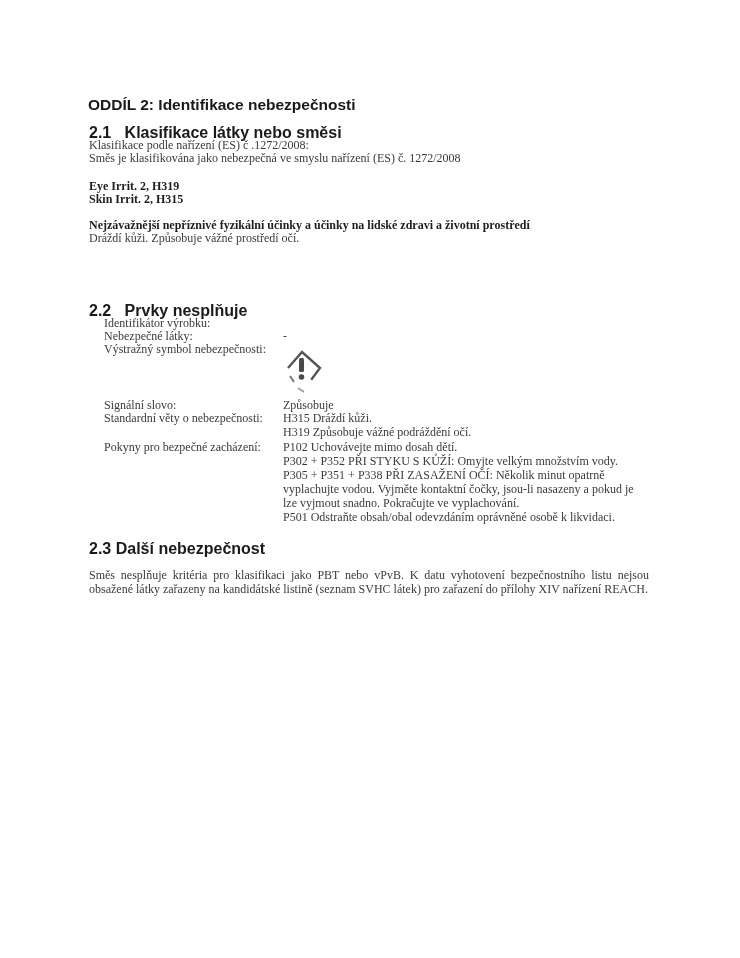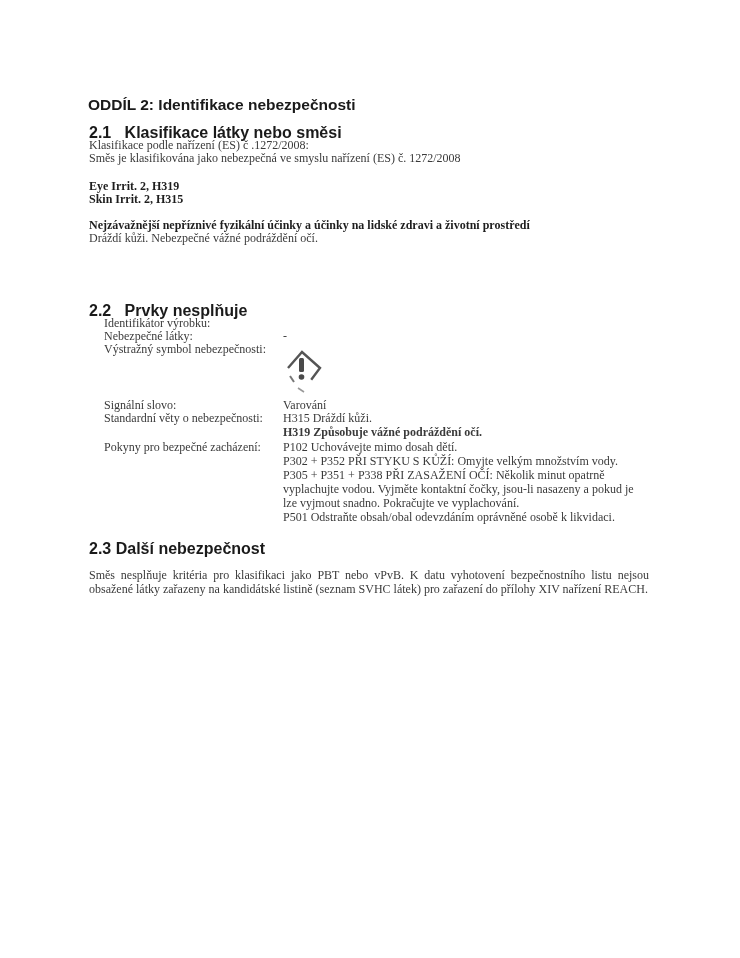--- a/index.html
+++ b/index.html
@@ -24,21 +24,21 @@
   <div class="abs sans-h h2" style="left:89px; top:112px;">
     <span>2.1</span>&nbsp;&nbsp;&nbsp;<span>Klasifikace látky nebo směsi</span>
   </div>
   <div class="abs serif" style="left:89px; top:127px;">Klasifikace podle nařízení (ES) č .1272/2008:</div>
   <div class="abs serif" style="left:89px; top:140px;">Směs je klasifikována jako nebezpečná ve smyslu nařízení (ES) č. 1272/2008</div>
 
   <div class="abs serif bold" style="left:89px; top:168px;">Eye Irrit. 2, H319</div>
   <div class="abs serif bold" style="left:89px; top:181px;">Skin Irrit. 2, H315</div>
 
   <div class="abs serif bold" style="left:89px; top:207px;">Nejzávažnější nepříznivé fyzikální účinky a účinky na lidské zdravi a životní prostředí</div>
-  <div class="abs serif" style="left:89px; top:220px;">Dráždí kůži. Nebezpečné vážné podráždění očí.</div>
+  <div class="abs serif" style="left:89px; top:220px;">Dráždí kůži. Způsobuje vážné prostředí očí.</div>
 
 
   <div class="abs sans-h h2" style="left:89px; top:290px;">
     <span>2.2</span>&nbsp;&nbsp;&nbsp;<span>Prvky nesplňuje</span>
   </div>
 
   <div class="abs serif" style="left:104px; top:305px;">Identifikátor výrobku:</div>
 
   <div class="abs serif" style="left:104px; top:318px;">Nebezpečné látky:</div>
   <div class="abs serif" style="left:283px; top:318px;">-</div>
@@ -49,25 +49,25 @@
     <svg width="56" height="56" viewBox="0 0 56 56">
       <path d="M8 26 L22 10 L40 26 L28 42" fill="none" stroke="#555" stroke-width="2.4" stroke-linejoin="miter" stroke-dasharray="60 6"></path>
       <path d="M10 34 L14 40" stroke="#777" stroke-width="2"></path>
       <path d="M18 46 L24 50" stroke="#999" stroke-width="1.6"></path>
       <rect x="19" y="16" width="5" height="14" rx="1.5" fill="#4a4a4a"></rect>
       <circle cx="21.5" cy="35" r="2.8" fill="#4a4a4a"></circle>
     </svg>
   </div>
 
   <div class="abs serif" style="left:104px; top:387px;">Signální slovo:</div>
-  <div class="abs serif" style="left:283px; top:387px;">Varování</div>
+  <div class="abs serif" style="left:283px; top:387px;">Způsobuje</div>
 
   <div class="abs serif" style="left:104px; top:400px;">Standardní věty o nebezpečnosti:</div>
   <div class="abs serif" style="left:283px; top:400px;">H315 Dráždí kůži.</div>
-  <div class="abs serif" style="left:283px; top:414px;font-weight:bold;">H319 Způsobuje vážné podráždění očí.</div>
+  <div class="abs serif" style="left:283px; top:414px;">H319 Způsobuje vážné podráždění očí.</div>
 
   <div class="abs serif" style="left:104px; top:429px;">Pokyny pro bezpečné zacházení:</div>
   <div class="abs serif" style="left:283px; top:429px;">P102 Uchovávejte mimo dosah dětí.</div>
   <div class="abs serif" style="left:283px; top:443px;">P302 + P352 PŘI STYKU S KŮŽÍ: Omyjte velkým množstvím vody.</div>
   <div class="abs serif" style="left:283px; top:457px;">P305 + P351 + P338 PŘI ZASAŽENÍ OČÍ: Několik minut opatrně</div>
   <div class="abs serif" style="left:283px; top:471px;">vyplachujte vodou. Vyjměte kontaktní čočky, jsou-li nasazeny a pokud je</div>
   <div class="abs serif" style="left:283px; top:485px;">lze vyjmout snadno. Pokračujte ve vyplachování.</div>
   <div class="abs serif" style="left:283px; top:499px;">P501 Odstraňte obsah/obal odevzdáním oprávněné osobě k likvidaci.</div>
 
   <div class="abs sans-h h2" style="left:89px; top:528px;">2.3 Další nebezpečnost</div>

